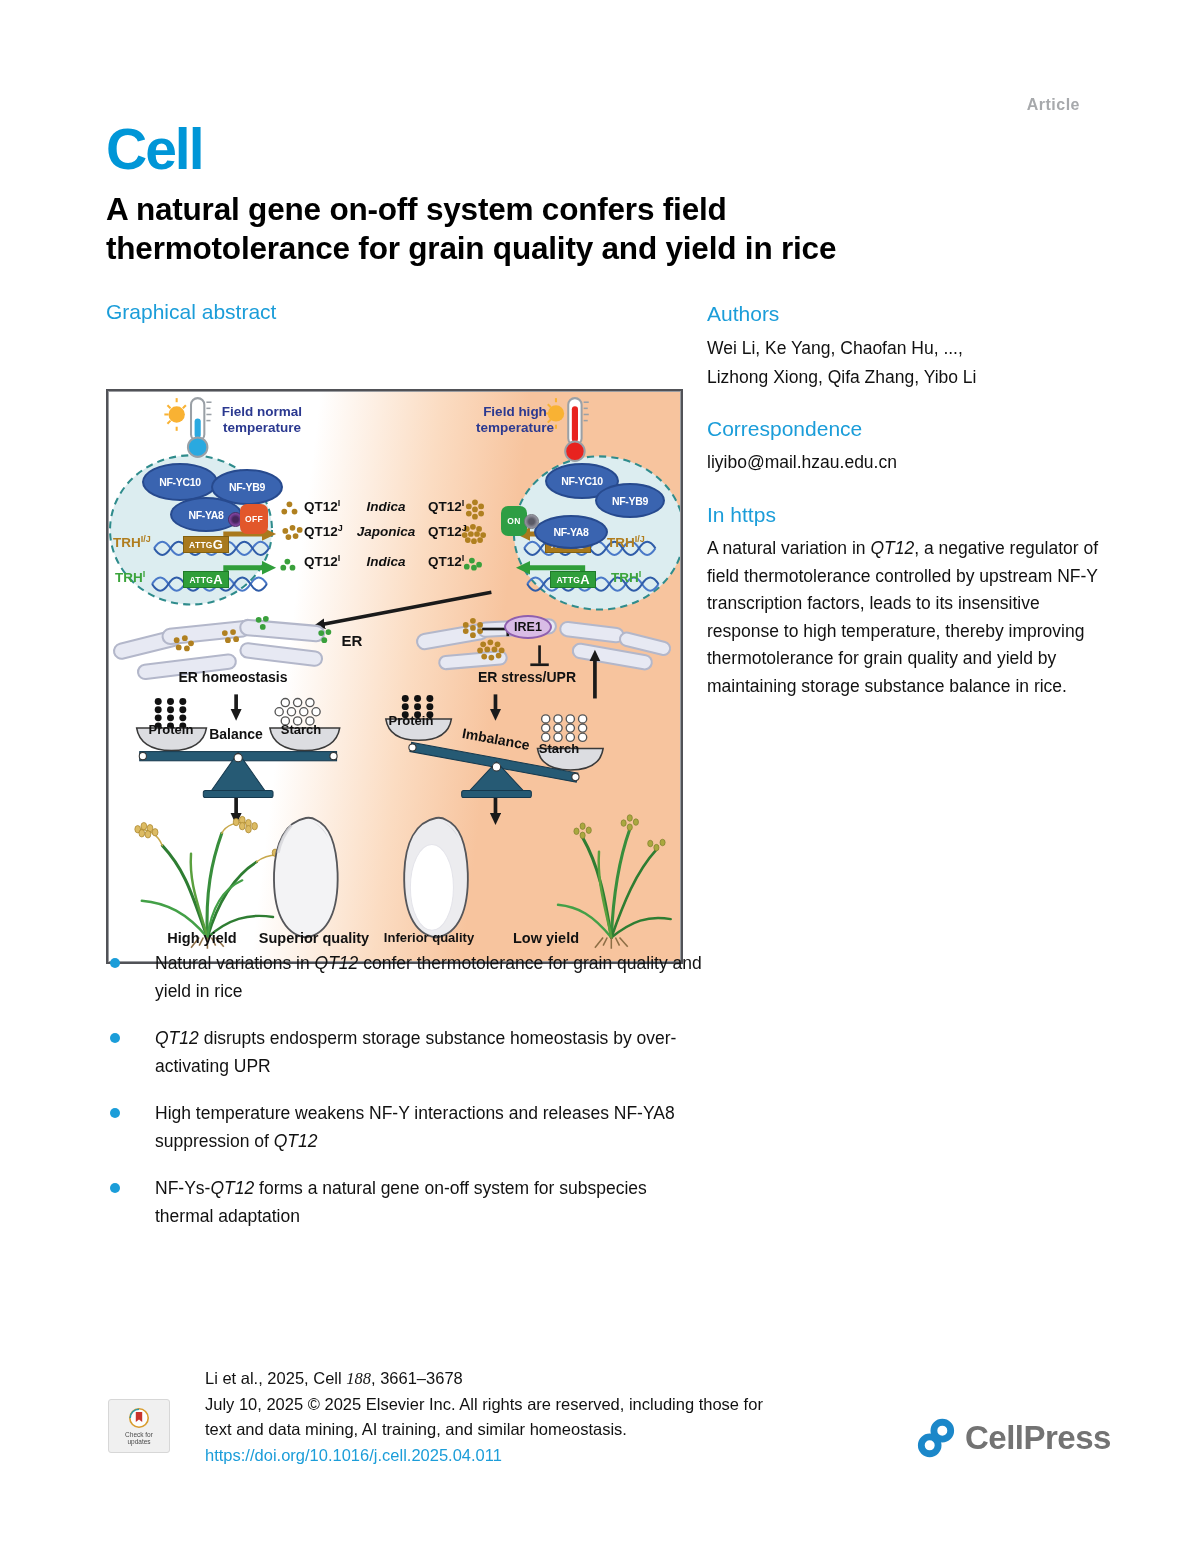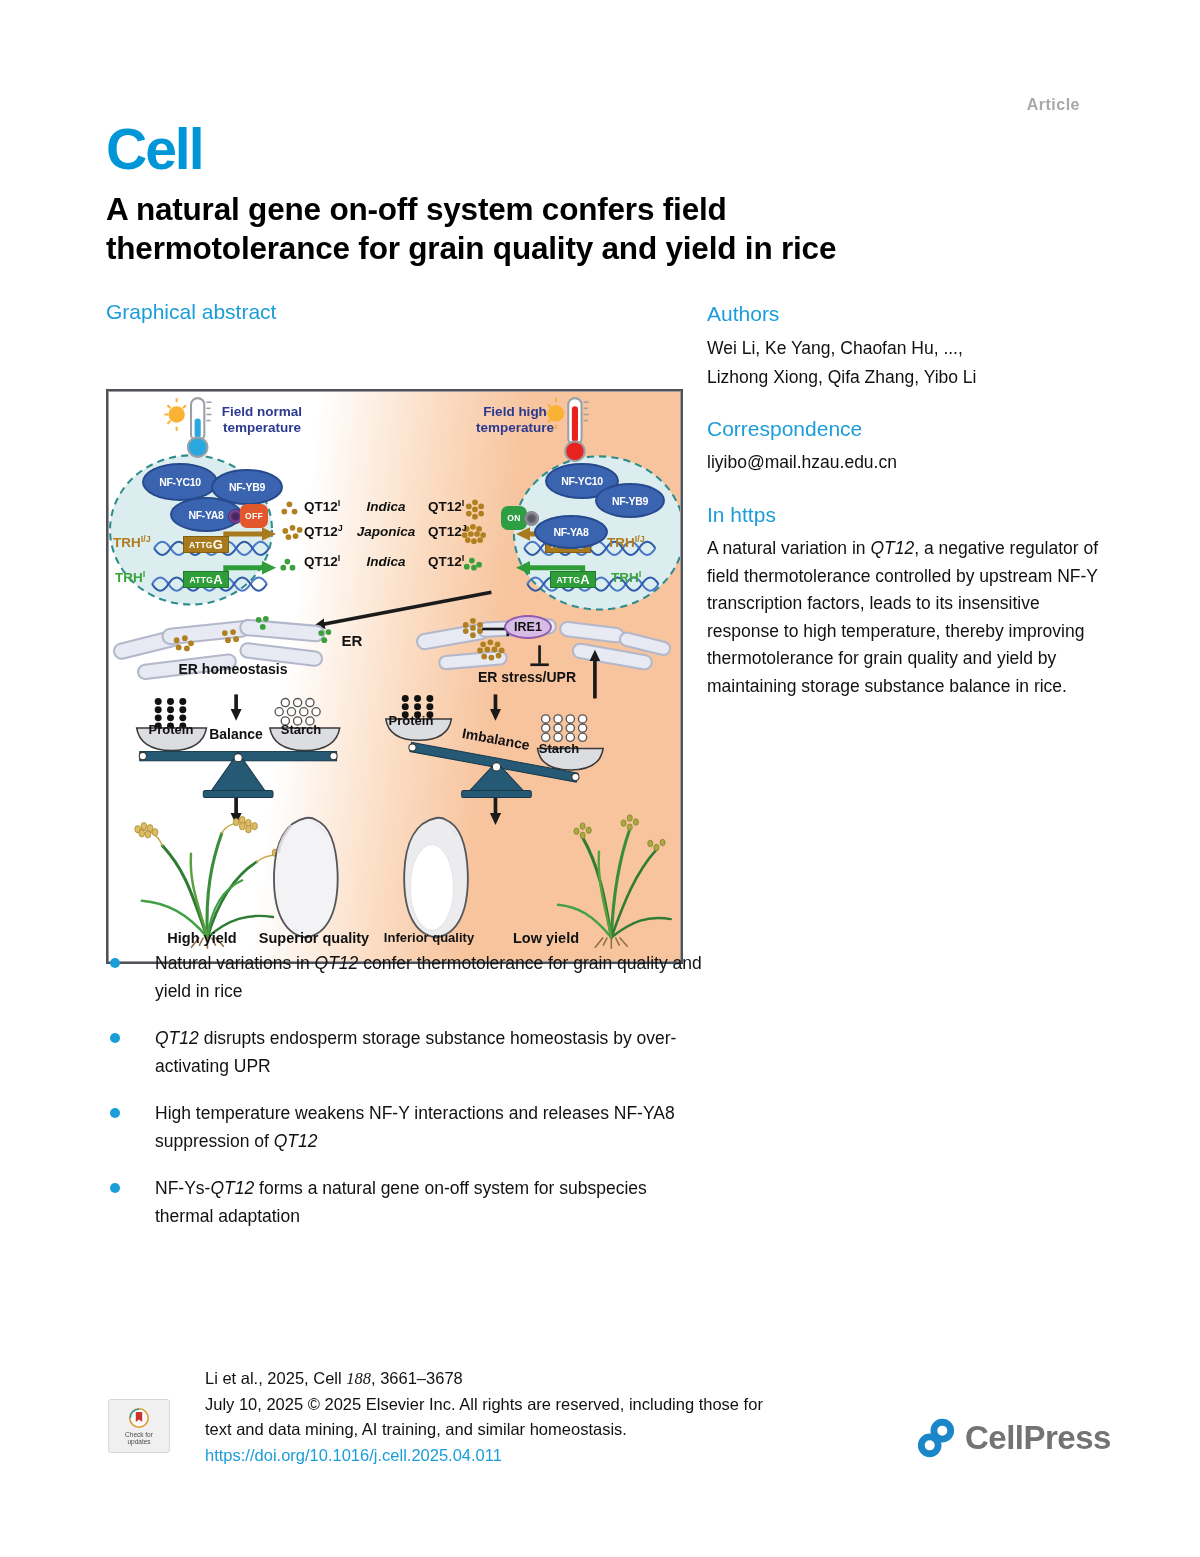--- a/index.html
+++ b/index.html
@@ -28,21 +28,21 @@
         justify-content:center;box-sizing:border-box;letter-spacing:-.3px;}
   .trh{font-size:13.5px;font-weight:bold;}
   .trh sup,.gene sup{font-size:9px;vertical-align:super;line-height:0;}
   .brown{color:#b07d1e;} .grn{color:#3ba43b;}
   .attgbox{position:absolute;width:46px;height:17px;color:#fff;display:flex;align-items:center;
         justify-content:center;font-weight:bold;box-sizing:border-box;}
   .attg-sm{font-size:8.5px;letter-spacing:.3px;} .attg-bg{font-size:13px;}
   .gene{font-size:13.5px;font-weight:bold;}
   .variety{font-size:13.5px;font-weight:bold;font-style:italic;text-align:center;}
   .badge{position:absolute;display:flex;align-items:center;}
-  .pill{height:24px;border-radius:7px;color:#fff;font-size:8.5px;font-weight:bold;
+  .pill{height:30px;border-radius:7px;color:#fff;font-size:8.5px;font-weight:bold;
         display:flex;align-items:center;justify-content:center;letter-spacing:.4px;}
   .dot-circ{width:15px;height:15px;border-radius:50%;box-sizing:border-box;}
   .ire1{position:absolute;left:395px;top:223px;width:48px;height:24px;border-radius:50%;
         background:#d9bce6;border:2px solid #8f5fae;display:flex;align-items:center;
         justify-content:center;font-size:12.5px;font-weight:bold;box-sizing:border-box;}
   .figtext{font-weight:bold;text-align:center;}
   
   .rcol{position:absolute;left:707px;top:0;width:400px;}
   .body-text{font-size:17.5px;line-height:27.5px;color:#111;}
   .link{color:#1b9dd9;text-decoration:none;}
@@ -490,21 +490,21 @@
       <div class="lbl gene" style="left:195px;top:132px;"><span>QT12</span><sup>J</sup></div>
       <div class="lbl variety" style="left:238px;top:132px;width:78px;">Japonica</div>
       <div class="lbl gene" style="left:319px;top:132px;"><span>QT12</span><sup>J</sup></div>
 
       <div class="lbl gene" style="left:195px;top:162px;"><span>QT12</span><sup>I</sup></div>
       <div class="lbl variety" style="left:238px;top:162px;width:78px;">Indica</div>
       <div class="lbl gene" style="left:319px;top:162px;"><span>QT12</span><sup>I</sup></div>
 
       <div class="lbl figtext" style="left:223px;top:240px;width:40px;font-size:15px;">ER</div>
       <div class="ire1">IRE1</div>
-      <div class="lbl figtext" style="left:54px;top:269px;width:140px;font-size:14px;">ER homeostasis</div>
+      <div class="lbl figtext" style="left:54px;top:277px;width:140px;font-size:14px;">ER homeostasis</div>
       <div class="lbl figtext" style="left:358px;top:277px;width:120px;font-size:14px;">ER stress/UPR</div>
 
       <div class="lbl figtext" style="left:29px;top:330px;width:66px;font-size:13px;">Protein</div>
       <div class="lbl figtext" style="left:96px;top:334px;width:62px;font-size:14px;">Balance</div>
       <div class="lbl figtext" style="left:159px;top:330px;width:66px;font-size:13px;">Starch</div>
       <div class="lbl figtext" style="left:272px;top:321px;width:60px;font-size:13px;">Protein</div>
       <div class="lbl figtext" style="left:342px;top:339px;width:90px;font-size:14px;transform:rotate(10.5deg);">Imbalance</div>
       <div class="lbl figtext" style="left:420px;top:349px;width:60px;font-size:13px;">Starch</div>
 
       <div class="lbl figtext" style="left:38px;top:538px;width:110px;font-size:14.5px;">High yield</div>

